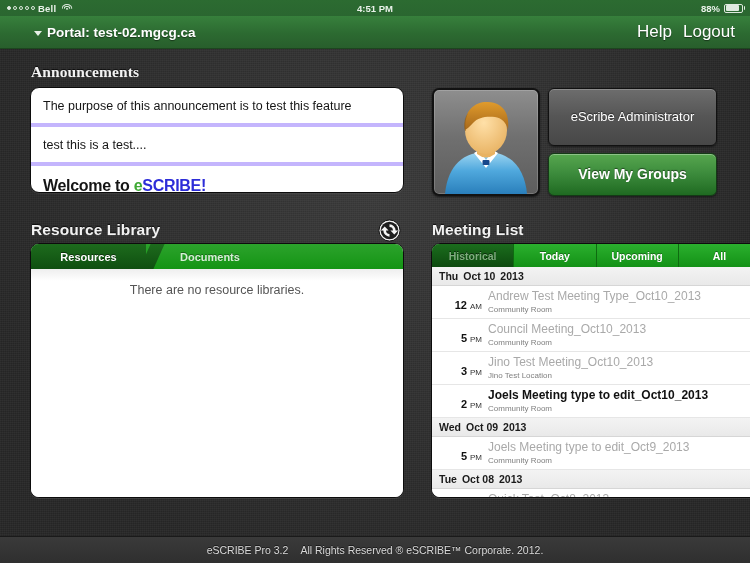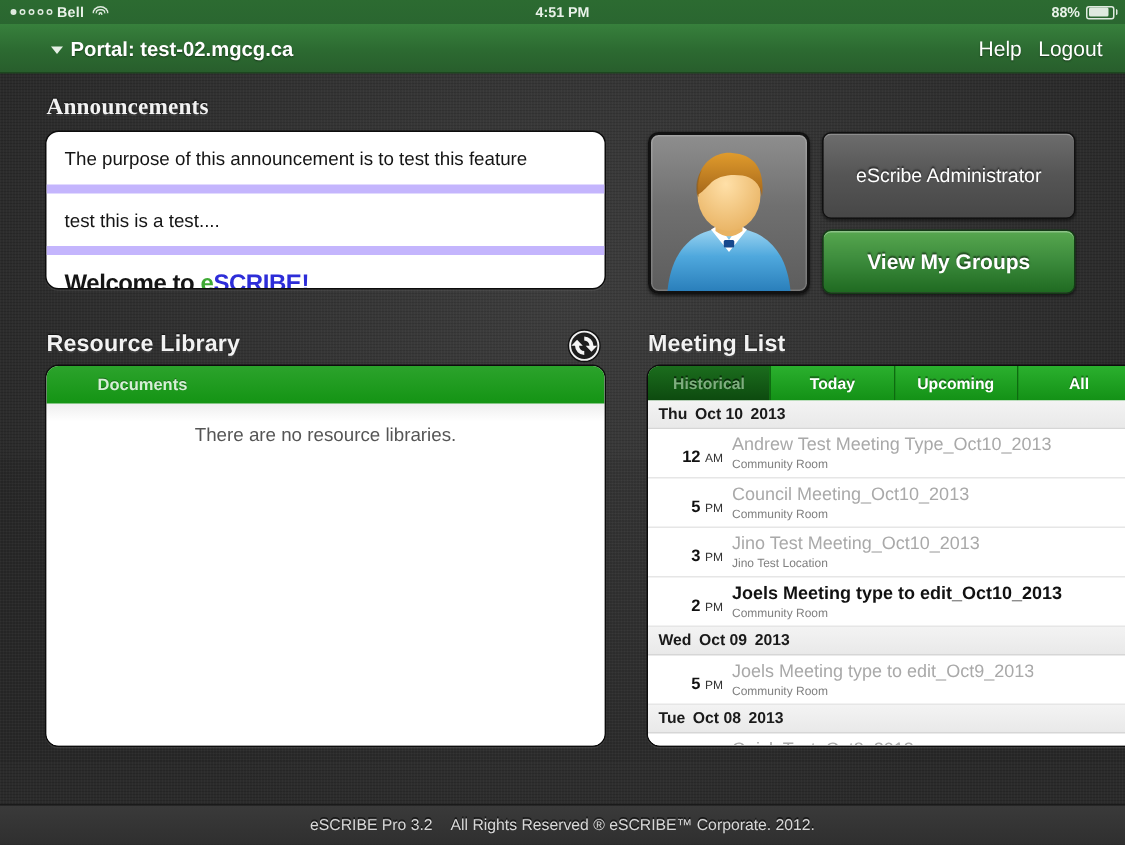--- a/index.html
+++ b/index.html
@@ -96,21 +96,21 @@
   .caret-down {
     width: 0; height: 0;
     border-left: 4.5px solid transparent;
     border-right: 4.5px solid transparent;
     border-top: 5px solid #e6efe6;
     margin-top: 2px;
   }
   .appbar-right {
     margin-left: auto; padding-right: 15px;
     display: flex; align-items: center; gap: 11px;
-    font-size: 14px;
+    font-size: 17px;
     text-shadow: 0 1px 1px rgba(0,0,0,.45);
   }
   .appbar-right span { cursor: pointer; }
 
   
   .sec-title {
     color: #f2f2f2;
     font-size: 15.5px;
     font-weight: bold;
     text-shadow: 0 -1px 1px rgba(0,0,0,.75), 0 1px 0 rgba(255,255,255,.07);
@@ -130,21 +130,21 @@
   #announcements-title { position: absolute; left: 31px; top: 63px; font-family: Liberation Serif, serif; }
   #announcements-panel {
     position: absolute;
     left: 30px; top: 87px;
     width: 374px; height: 106px;
   }
   .ann-row {
     padding: 11px 12px 10px 12px;
     font-size: 12.5px;
     color: #151515;
-    border-bottom: 6px solid #c4b5fd;
+    border-bottom: 4px solid #c4b5fd;
     white-space: nowrap;
   }
   .ann-row:last-child { border-bottom: none; }
   .ann-brand { font-weight: bold; font-size: 16px; letter-spacing: -.3px; }
   .brand-e { color: #3faa35; }
   .brand-rest { color: #2d2dd8; }
 
   
   #user-card {
     position: absolute;
@@ -424,20 +424,21 @@
 
 <svg id="refresh-icon" viewBox="0 0 24 24">
   <circle cx="12" cy="12" r="11" fill="#f2f2f2" stroke="#111" stroke-width="1"></circle>
   <circle cx="12" cy="12" r="9.2" fill="#1e1e1e"></circle>
   <path d="M12 5.6 A6.4 6.4 0 0 1 18.4 12 L21 12 L17 16.2 L13 12 L15.6 12 A3.6 3.6 0 0 0 12 8.4 Z" fill="#f5f5f5"></path>
   <path d="M12 18.4 A6.4 6.4 0 0 1 5.6 12 L3 12 L7 7.8 L11 12 L8.4 12 A3.6 3.6 0 0 0 12 15.6 Z" fill="#f5f5f5"></path>
 </svg>
 
 <div class="panel" id="resource-panel">
   <div class="tabbar-rl">
+    <div class="tab-rl active">Resources</div>
     <div class="tab-rl inactive">Documents</div>
   </div>
   <div class="rl-body">
     <div class="rl-empty">There are no resource libraries.</div>
   </div>
 </div>
 
 <div class="sec-title" id="meeting-title">Meeting List</div>
 
 <div class="panel" id="meeting-panel">

